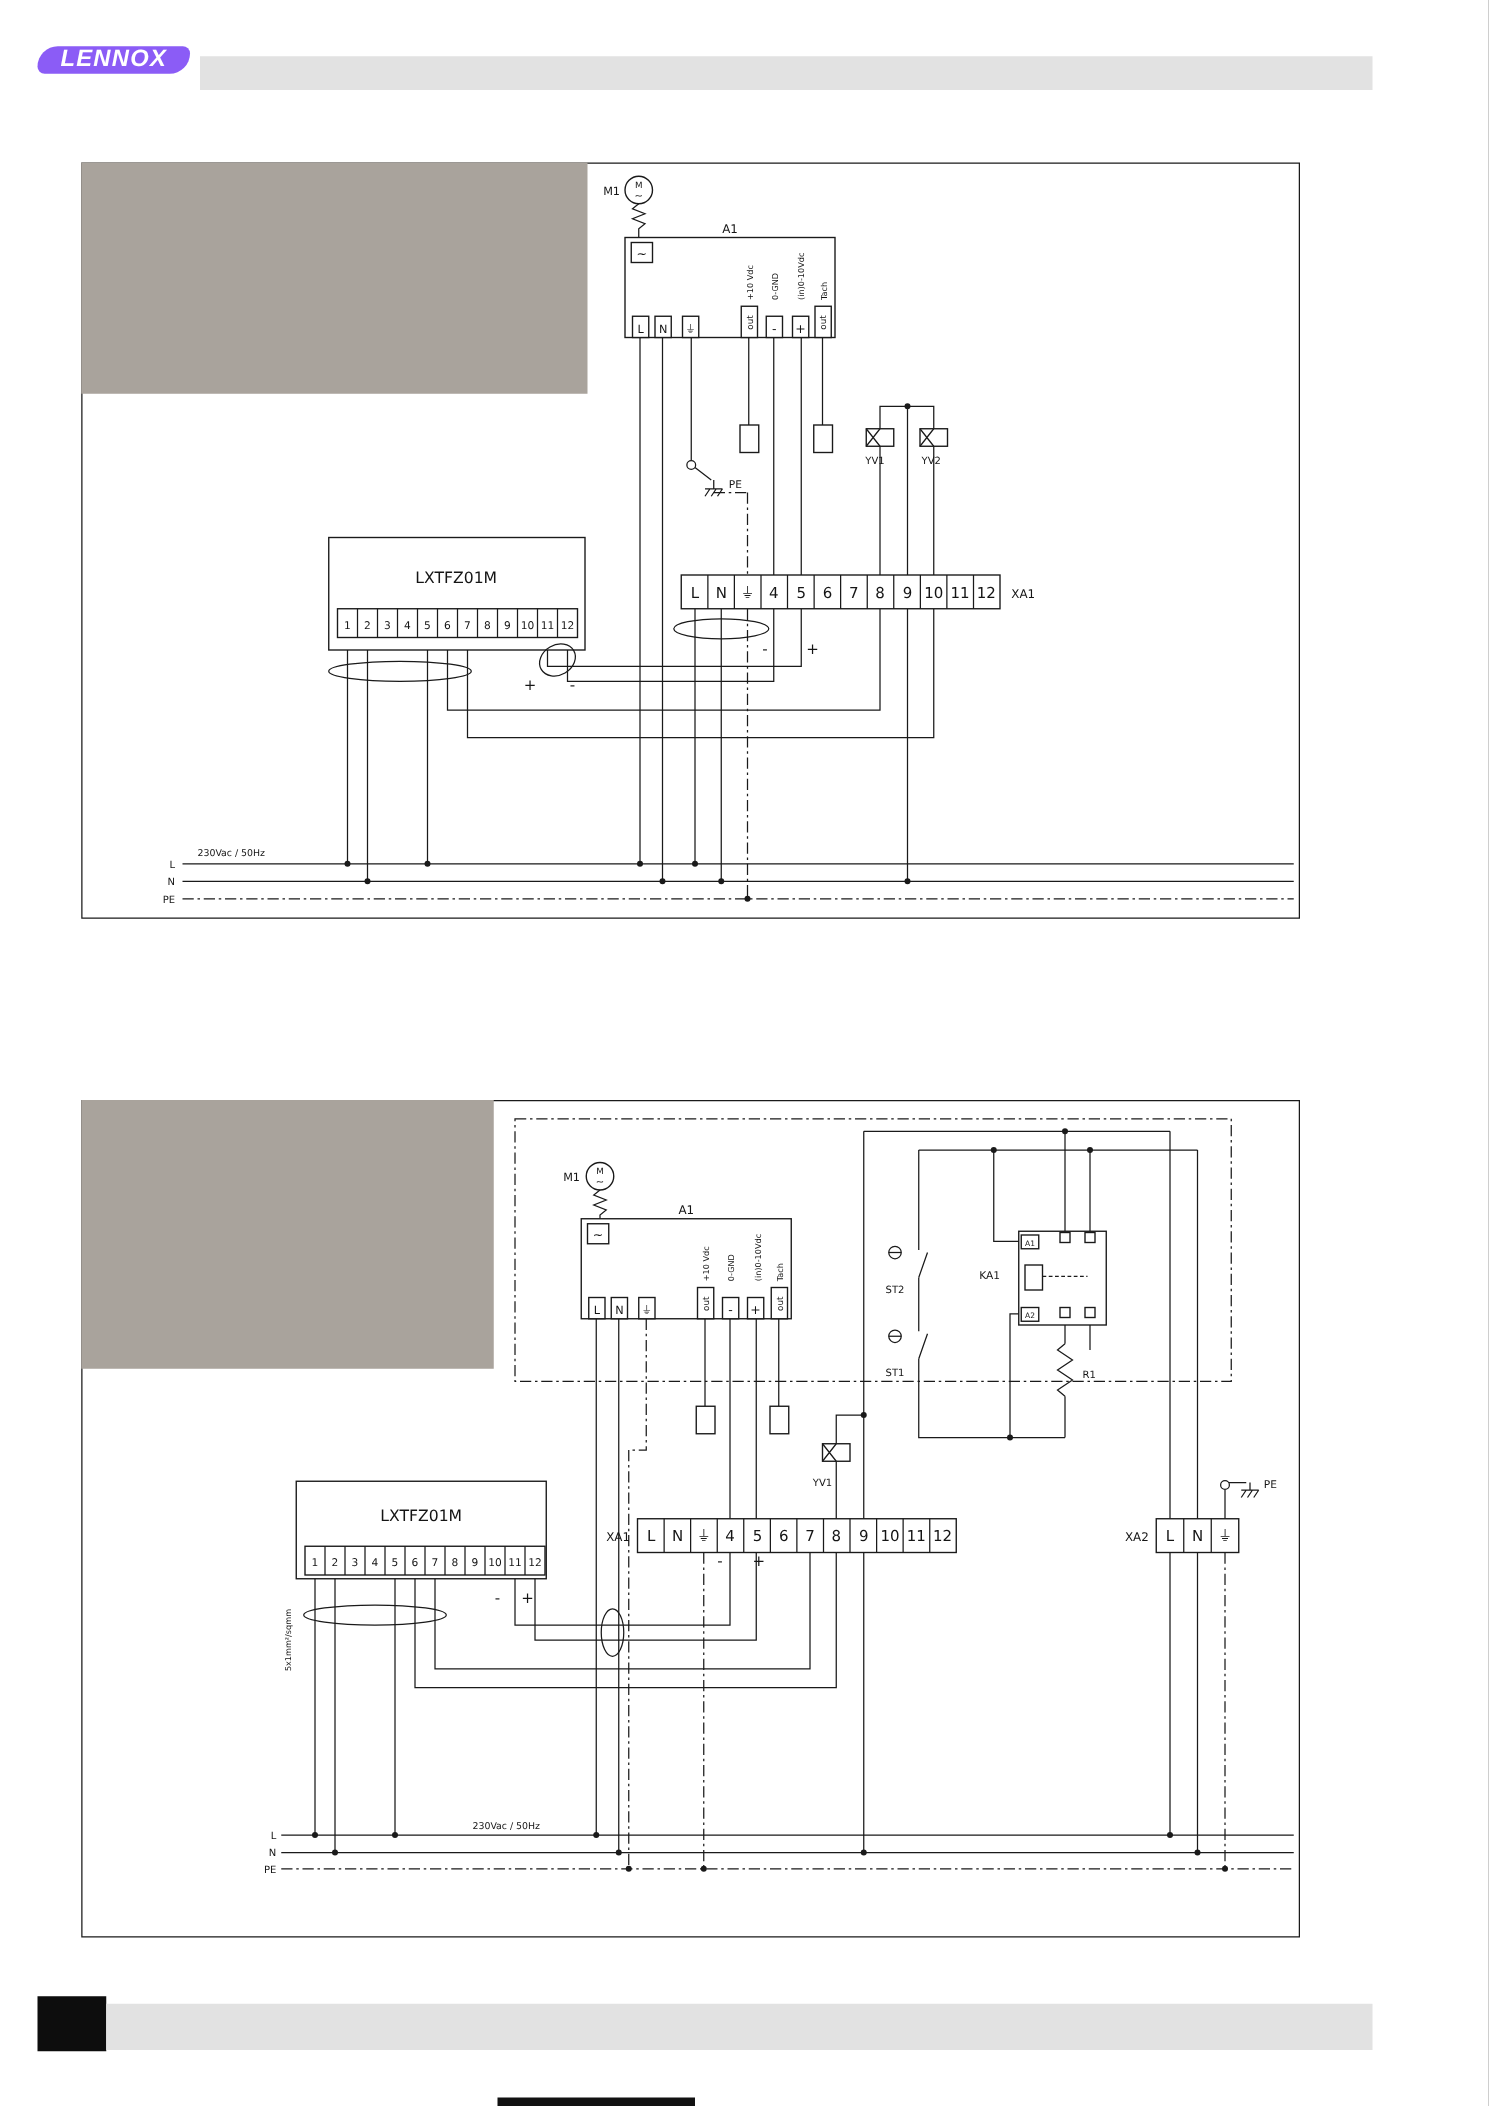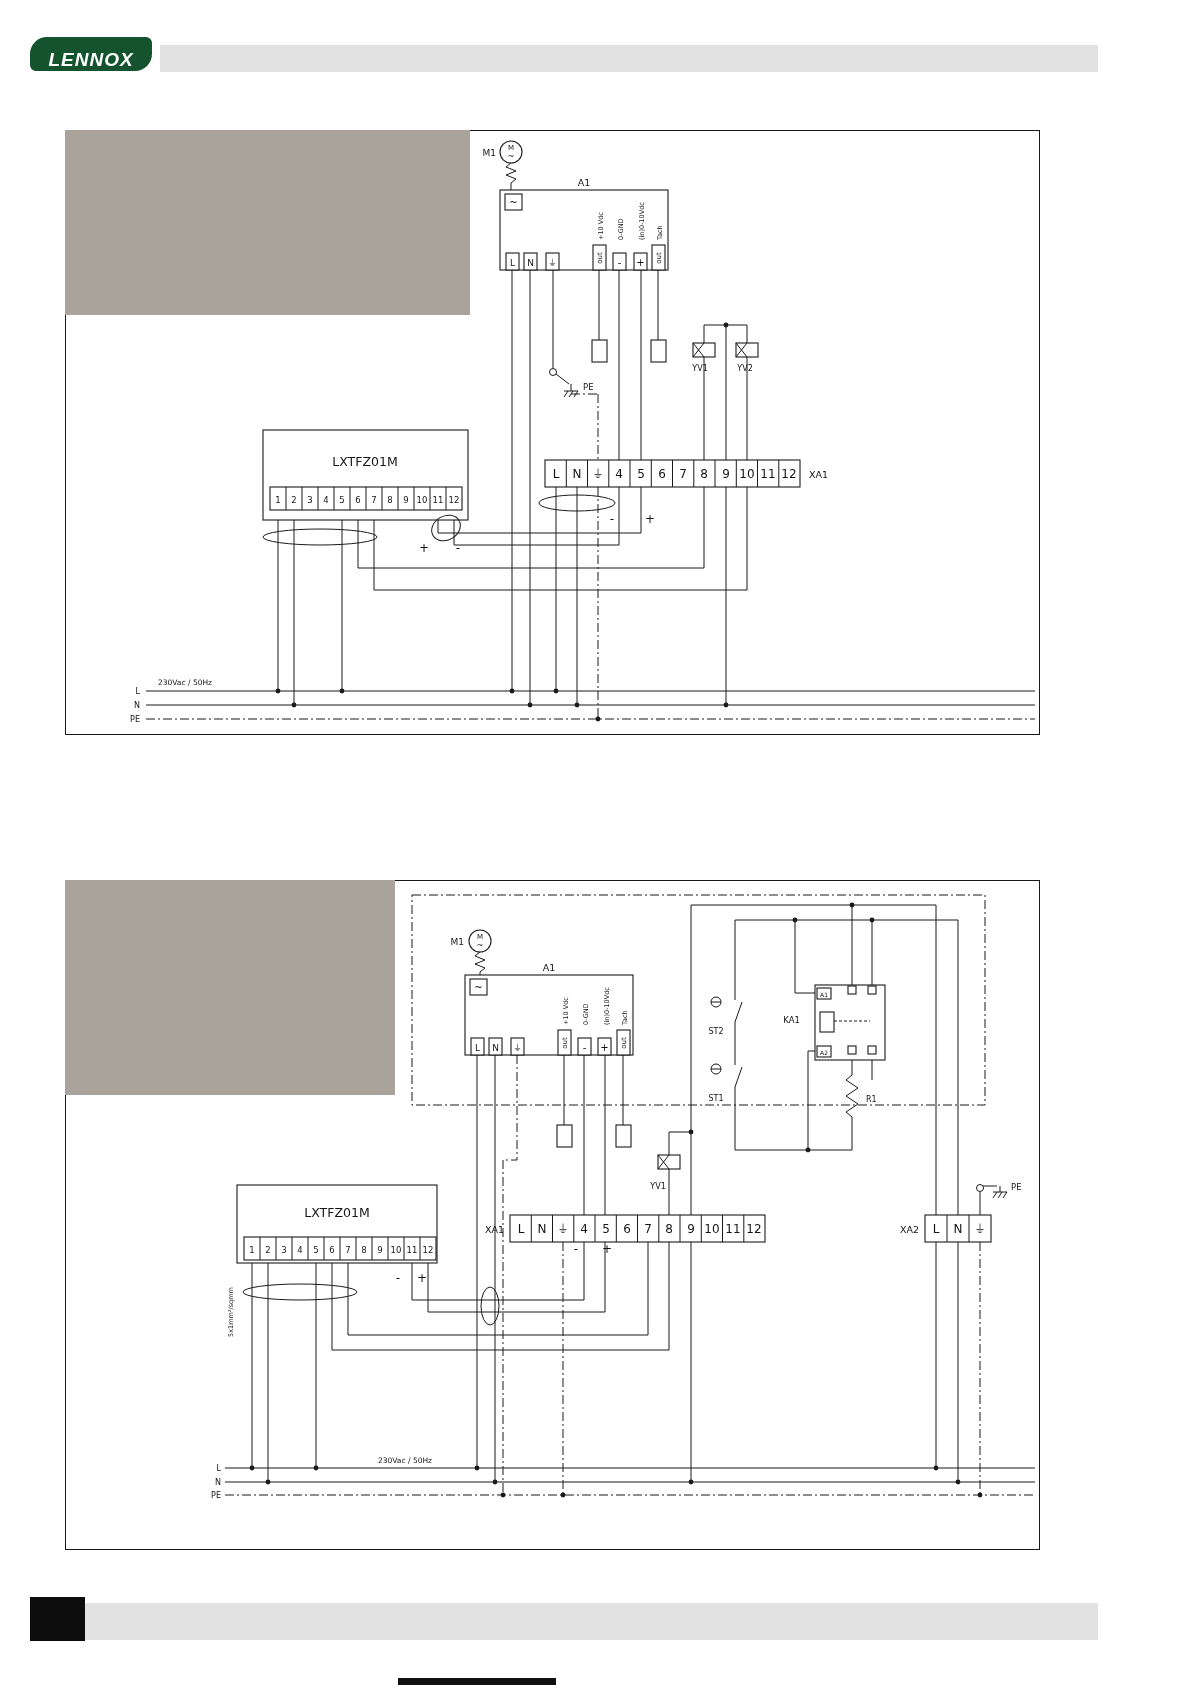--- a/index.html
+++ b/index.html
@@ -1,19 +1,19 @@
 <!DOCTYPE html>
 <html><head>
 <meta charset="utf-8">
 <style>
   html,body{margin:0;padding:0;background:#888;}
   .page{position:relative;width:1191px;height:1685px;background:#fff;margin:0 auto;overflow:hidden;
         font-family:"DejaVu Sans", sans-serif;}
-  .logo{position:absolute;left:30px;top:37px;width:122px;height:34px;background:#14532d;
-        border-radius:17px 6px 17px 6px;display:flex;align-items:flex-end;justify-content:center;}
+  .logo{position:absolute;left:30px;top:37px;width:122px;height:22px;background:#8b5cf6;
+        border-radius:17px 6px 17px 6px;display:flex;align-items:flex-start;justify-content:center;}
   .logo span{color:#fff;font-style:italic;font-weight:bold;font-size:19px;letter-spacing:1px;
         font-family:"Liberation Sans", sans-serif;}
   .hbar{position:absolute;left:160px;top:45px;width:938px;height:27px;background:#e2e2e2;}
   .fblk{position:absolute;left:30px;top:1597px;width:55px;height:44px;background:#0d0d0d;}
   .fbar{position:absolute;left:85px;top:1603px;width:1013px;height:37px;background:#e2e2e2;}
   .fcut{position:absolute;left:398px;top:1678px;width:158px;height:7px;background:#111;}
   svg{position:absolute;left:0;top:0;}
   .ln{stroke:#1a1a1a;stroke-width:1;fill:none;}
   .dd{stroke:#1a1a1a;stroke-width:1;fill:none;stroke-dasharray:9 3 2 3;}
   .dsh{stroke:#1a1a1a;stroke-width:1;fill:none;stroke-dasharray:3 2;}

